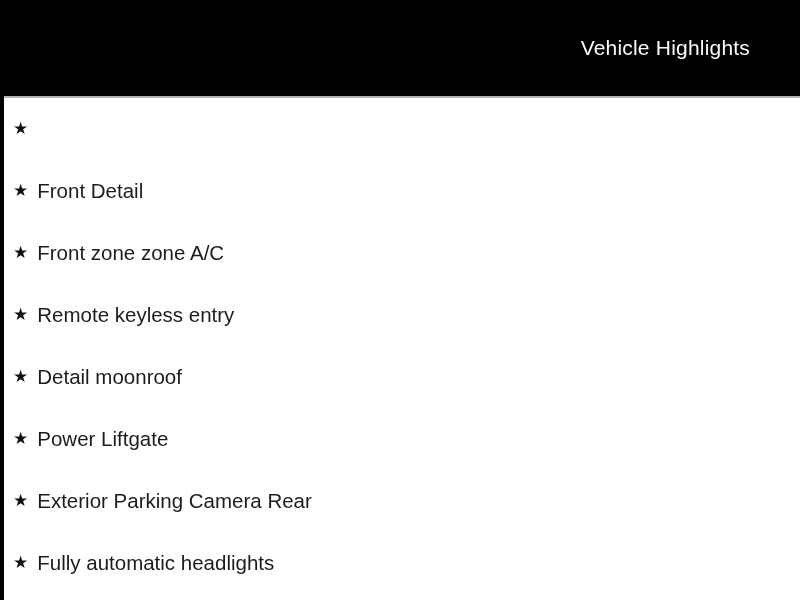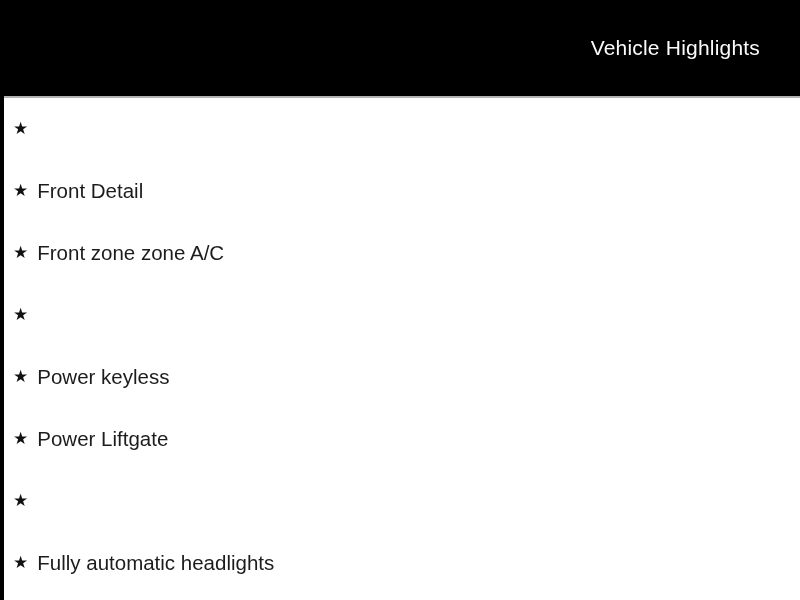--- a/index.html
+++ b/index.html
@@ -16,21 +16,21 @@
     border-left: 4px solid #000000;
     overflow: hidden;
   }
   .header {
     height: 98px;
     background: #000000;
     border-bottom: 2px solid #b3b3b3;
     display: flex;
     align-items: center;
     justify-content: flex-end;
-    padding-right: 40px;
+    padding-right: 50px;
   }
   .header .title {
     color: #fafafa;
     font-size: 21px;
     font-weight: 400;
     letter-spacing: 0.2px;
     white-space: nowrap;
   }
   ul.highlights {
     list-style: none;
@@ -71,31 +71,33 @@
     <li>
       <span class="star">★</span>
       <span>Front Detail</span>
     </li>
     <li>
       <span class="star">★</span>
       <span>Front zone zone A/C</span>
     </li>
     <li>
       <span class="star">★</span>
+      <span>Remote keyless entry</span>
     </li>
     <li>
       <span class="star">★</span>
-      <span>Power keyless</span>
+      <span>Detail moonroof</span>
     </li>
     <li>
       <span class="star">★</span>
       <span>Power Liftgate</span>
     </li>
     <li>
       <span class="star">★</span>
+      <span>Exterior Parking Camera Rear</span>
     </li>
     <li>
       <span class="star">★</span>
       <span>Fully automatic headlights</span>
     </li>
   </ul>
 
 </div>
 
 </body></html>

